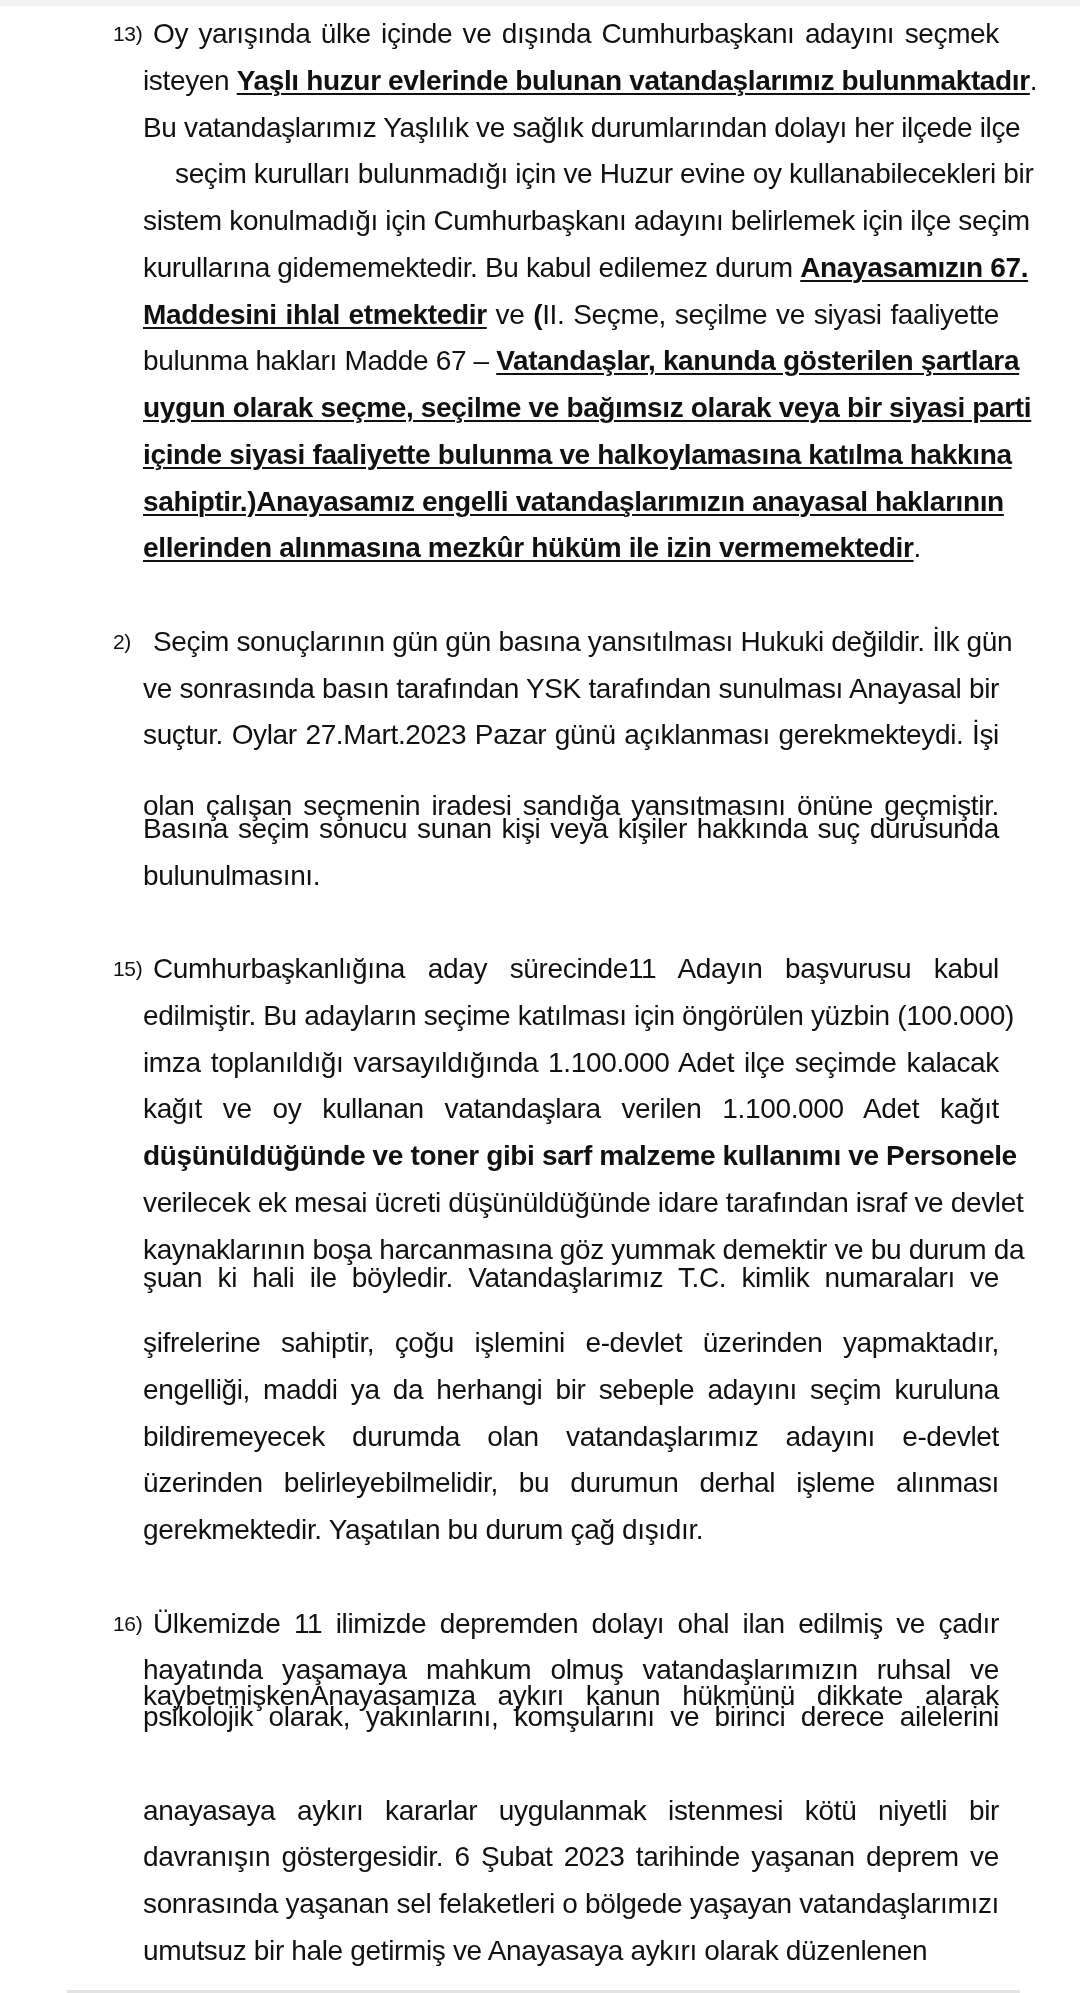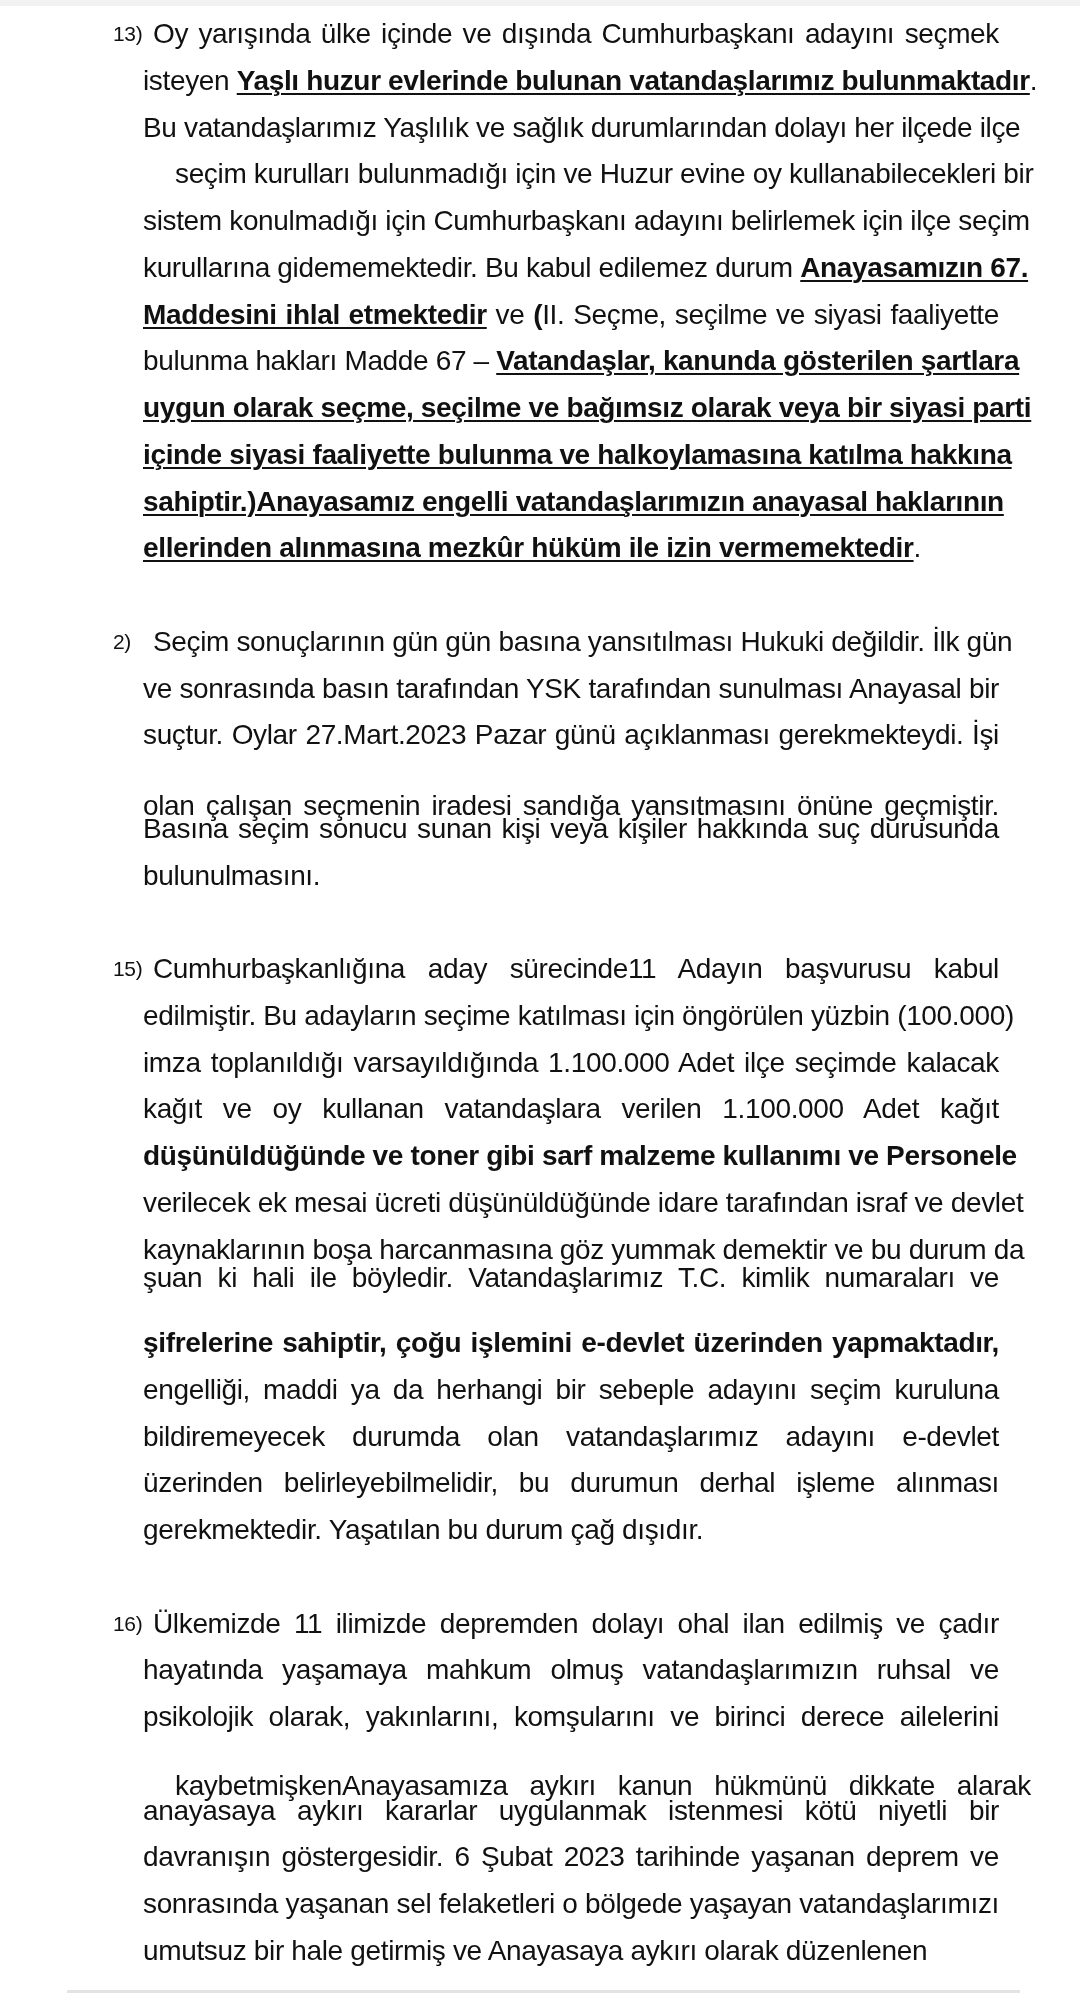--- a/index.html
+++ b/index.html
@@ -49,32 +49,32 @@
     <div class="item">
       <span class="num" style="top: 946px;">15)</span>
       <div class="line" style="top: 946px; left: 153px; width: 846px;"><span>Cumhurbaşkanlığına aday sürecinde11 Adayın başvurusu kabul</span></div>
       <div class="line" style="top: 992.75px;"><span>edilmiştir. Bu adayların seçime katılması için öngörülen yüzbin (100.000)</span></div>
       <div class="line" style="top: 1039.5px;"><span>imza toplanıldığı varsayıldığında 1.100.000 Adet ilçe seçimde kalacak</span></div>
       <div class="line" style="top: 1086.25px;"><span>kağıt ve oy kullanan vatandaşlara verilen 1.100.000 Adet kağıt</span></div>
       <div class="line" style="top: 1133px; font-weight: bold;"><span>düşünüldüğünde ve toner gibi sarf malzeme kullanımı ve Personele</span></div>
       <div class="line" style="top: 1179.75px;"><span>verilecek ek mesai ücreti düşünüldüğünde idare tarafından israf ve devlet</span></div>
       <div class="line" style="top: 1226.5px;"><span>kaynaklarının boşa harcanmasına göz yummak demektir ve bu durum da</span></div>
       <div class="line" style="top: 1255px;"><span>şuan ki hali ile böyledir. Vatandaşlarımız T.C. kimlik numaraları ve</span></div>
-      <div class="line" style="top: 1320px; font-weight: bold;"><span>şifrelerine sahiptir, çoğu işlemini e-devlet üzerinden yapmaktadır,</span></div>
+      <div class="line" style="top: 1320px;"><span>şifrelerine sahiptir, çoğu işlemini e-devlet üzerinden yapmaktadır,</span></div>
       <div class="line" style="top: 1366.75px;"><span>engelliği, maddi ya da herhangi bir sebeple adayını seçim kuruluna</span></div>
       <div class="line" style="top: 1413.5px;"><span>bildiremeyecek durumda olan vatandaşlarımız adayını e-devlet</span></div>
       <div class="line" style="top: 1460.25px;"><span>üzerinden belirleyebilmelidir, bu durumun derhal işleme alınması</span></div>
       <div class="line last" style="top: 1507px;"><span>gerekmektedir. Yaşatılan bu durum çağ dışıdır.</span></div>
     </div>
     <div class="item">
       <span class="num" style="top: 1600.5px;">16)</span>
       <div class="line" style="top: 1600.5px; left: 153px; width: 846px;"><span>Ülkemizde 11 ilimizde depremden dolayı ohal ilan edilmiş ve çadır</span></div>
       <div class="line" style="top: 1647.25px;"><span>hayatında yaşamaya mahkum olmuş vatandaşlarımızın ruhsal ve</span></div>
       <div class="line" style="top: 1694px;"><span>psikolojik olarak, yakınlarını, komşularını ve birinci derece ailelerini</span></div>
-      <div class="line" style="top: 1763px; margin-left: 32px;"><span>kaybetmişkenAnayasamıza aykırı kanun hükmünü dikkate alarak</span></div>
+      <div class="line" style="top: 1673px;"><span>kaybetmişkenAnayasamıza aykırı kanun hükmünü dikkate alarak</span></div>
       <div class="line" style="top: 1787.5px;"><span>anayasaya aykırı kararlar uygulanmak istenmesi kötü niyetli bir</span></div>
       <div class="line" style="top: 1834.25px;"><span>davranışın göstergesidir. 6 Şubat 2023 tarihinde yaşanan deprem ve</span></div>
       <div class="line" style="top: 1881px;"><span>sonrasında yaşanan sel felaketleri o bölgede yaşayan vatandaşlarımızı</span></div>
       <div class="line last" style="top: 1927.75px;"><span>umutsuz bir hale getirmiş ve Anayasaya aykırı olarak düzenlenen</span></div>
     </div>
     <div class="line" style="top: 1974.5px; height: 10px; overflow: hidden;"></div>
   </div>
 <div class="bottombar"></div>
 
 </body></html>

